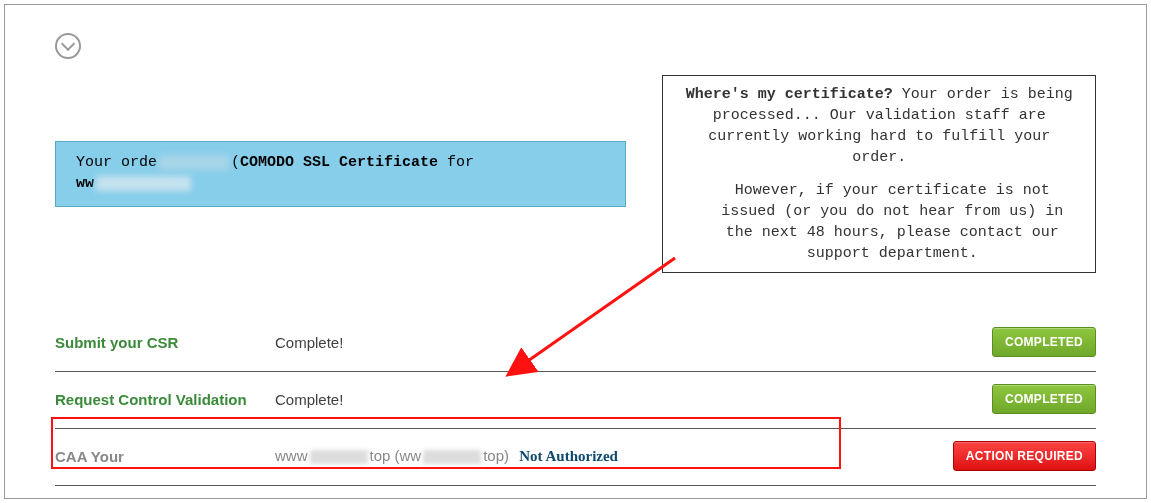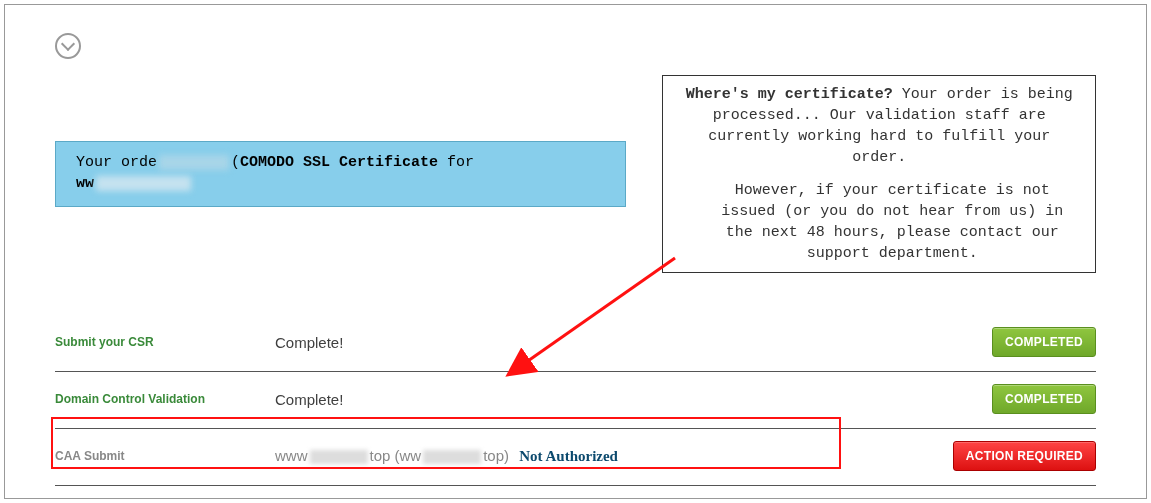--- a/index.html
+++ b/index.html
@@ -106,21 +106,21 @@
       position: relative;
     }
     .step-row {
       display: flex;
       align-items: center;
       padding: 12px 0 14px 0;
       border-bottom: 1px solid #555;
     }
     .step-label {
       width: 220px;
-      font-size: 12px;
+      font-size: 15px;
       font-weight: bold;
     }
     .step-label.green {
       color: #3a8a3a;
     }
     .step-label.gray {
       color: #888;
     }
     .step-status {
       flex: 1;
@@ -205,27 +205,27 @@
 
   <div class="steps-area">
 
     <div class="step-row">
       <div class="step-label green">Submit your CSR</div>
       <div class="step-status green">Complete!</div>
       <div class="badge completed">COMPLETED</div>
     </div>
 
     <div class="step-row">
-      <div class="step-label green">Domain Control Validation</div>
+      <div class="step-label green">Request Control Validation</div>
       <div class="step-status green">Complete!</div>
       <div class="badge completed">COMPLETED</div>
     </div>
 
     <div class="step-row">
-      <div class="step-label gray">CAA Submit</div>
+      <div class="step-label gray">CAA Your</div>
       <div class="step-status gray">
         <span>www</span><span class="blur-gray"></span><span>top  (ww</span><span class="blur-gray"></span><span>top)</span>
         <span class="not-auth">Not Authorized</span>
       </div>
       <div class="badge action">ACTION REQUIRED</div>
     </div>
 
     <div class="highlight-box"></div>
   </div>
 

